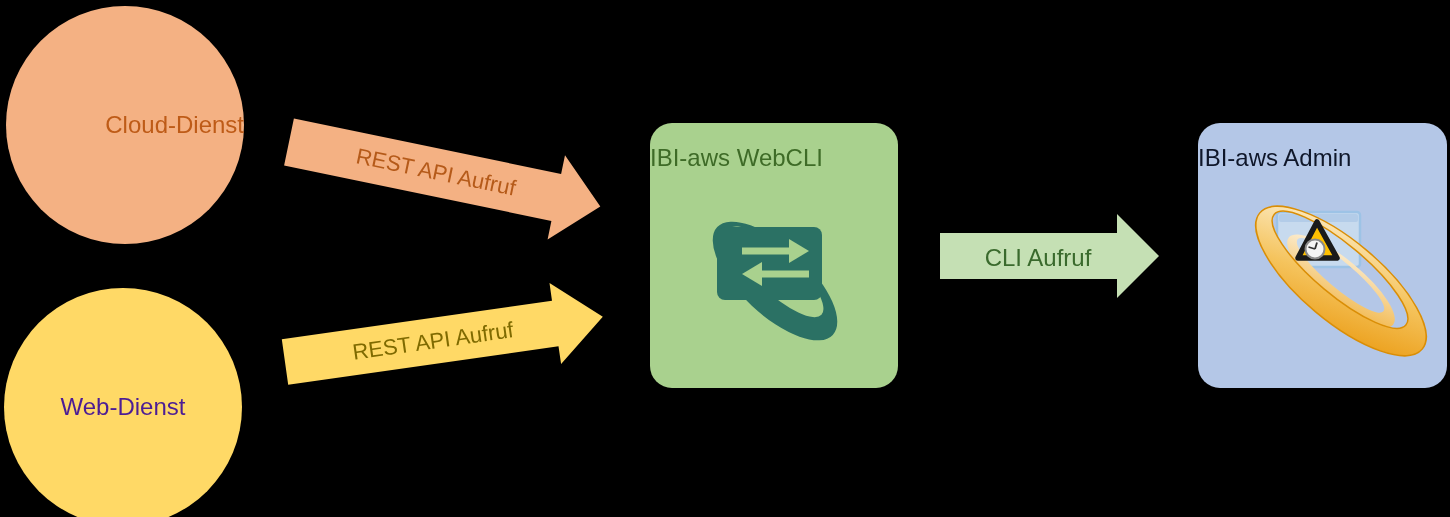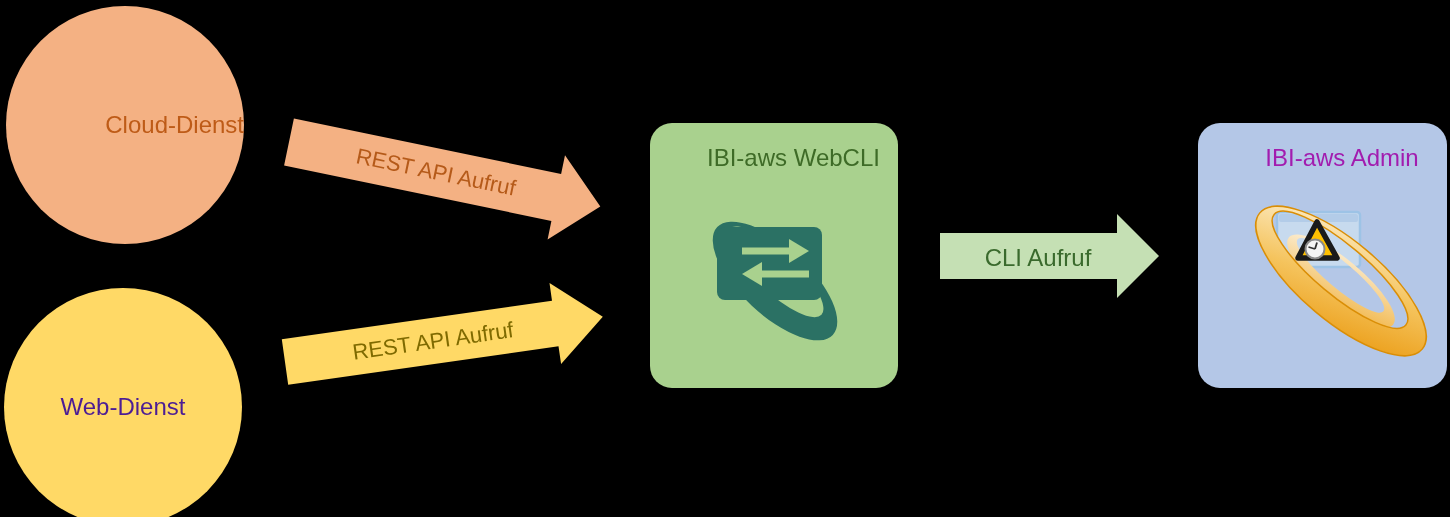--- a/index.html
+++ b/index.html
@@ -13,24 +13,24 @@
     font-size:24px;
   }
   .circle-cloud { left:6px; top:6px; background:#F4B183; color:#BE5B17;justify-content:flex-end; }
   .circle-web   { left:4px; top:288px; background:#FFD966; color:#4c1d95; }
   .box {
     position:absolute; top:123px; height:265px; border-radius:22px;
   }
   .box-webcli { left:650px; width:248px; background:#A9D18E; }
   .box-admin  { left:1198px; width:249px; background:#B4C7E7; }
   .box-title {
-    text-align:center; margin-top:21px; font-size:24px;padding-left:39px;
+    margin-top:21px; font-size:24px;
   }
   .box-webcli .box-title { color:#3E6B27; }
-  .box-admin  .box-title { color:#a21caf; }
+  .box-admin  .box-title { color:#0f172a; }
   .node-icon { position:absolute; }
   .webcli-icon { left:37px; top:68px; width:180px; height:180px; }
   .admin-icon  { left:43px; top:68px; width:200px; height:180px; }
   svg.arrow-layer { position:absolute; left:0; top:0; width:1450px; height:517px; }
   .arrow-label { font-size:22px; }
   .arrow-label-big { font-size:24px; }
 </style>
 </head>
 <body>
 

